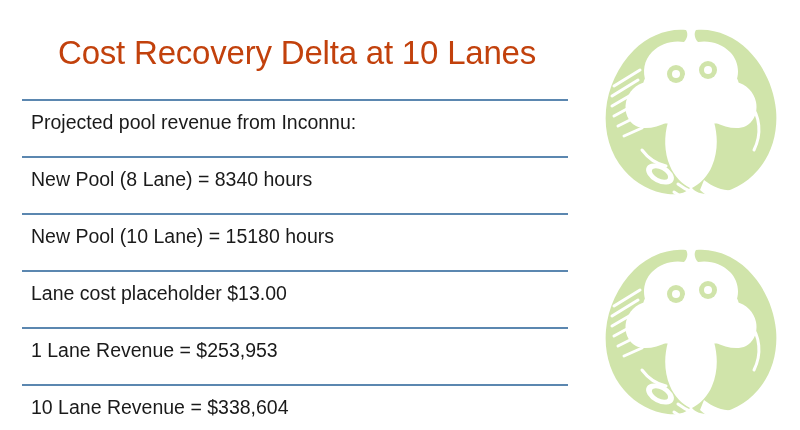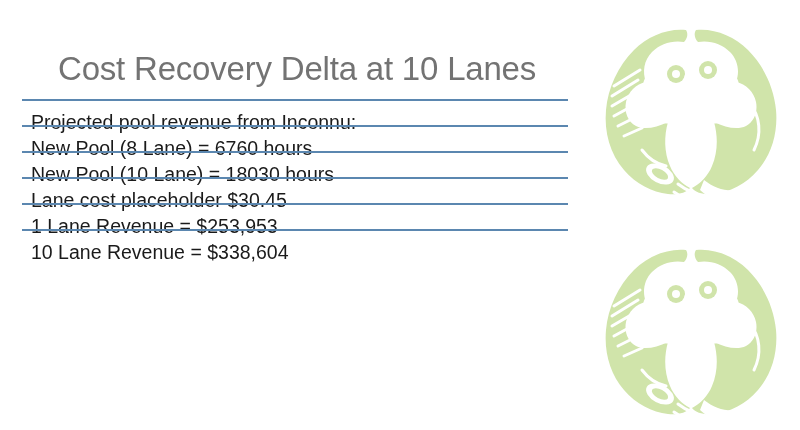--- a/index.html
+++ b/index.html
@@ -18,41 +18,41 @@
     width: 800px;
     height: 430px;
     background: #ffffff;
     overflow: hidden;
   }
 
   
   #slide-title {
     position: absolute;
     left: 58px;
-    top: 49px;
+    top: 33px;
     width: 520px;
     font-size: 33px;
     line-height: 40px;
     font-weight: 400;
-    color: #737373;
+    color: #c2410c;
     letter-spacing: -0.2px;
     white-space: nowrap;
   }
 
   
   #body-list {
     position: absolute;
     left: 22px;
     top: 99px;
     width: 546px;
   }
 
   .list-row {
     position: relative;
-    height: 26px;
+    height: 57px;
     border-top: 2px solid #5b87b0;
     box-sizing: border-box;
   }
 
   .row-text {
     position: absolute;
     left: 9px;
     top: 8px;
     font-size: 19.5px;
     line-height: 26px;
@@ -81,29 +81,29 @@
   <div id="slide-title">Cost Recovery Delta at 10 Lanes</div>
 
   <div id="body-list">
 
     <div class="list-row">
       <div class="row-text">Projected pool revenue from Inconnu:</div>
     </div>
 
 
     <div class="list-row">
-      <div class="row-text">New Pool (8 Lane) = 6760 hours</div>
-    </div>
-
-    <div class="list-row">
-      <div class="row-text">New Pool (10 Lane) = 18030 hours</div>
-    </div>
-
-    <div class="list-row">
-      <div class="row-text">Lane cost placeholder $30.45</div>
+      <div class="row-text">New Pool (8 Lane) = 8340 hours</div>
+    </div>
+
+    <div class="list-row">
+      <div class="row-text">New Pool (10 Lane) = 15180 hours</div>
+    </div>
+
+    <div class="list-row">
+      <div class="row-text">Lane cost placeholder $13.00</div>
     </div>
 
     <div class="list-row">
       <div class="row-text">1 Lane Revenue = $253,953</div>
     </div>
 
     <div class="list-row">
       <div class="row-text">10 Lane Revenue = $338,604</div>
     </div>
 

